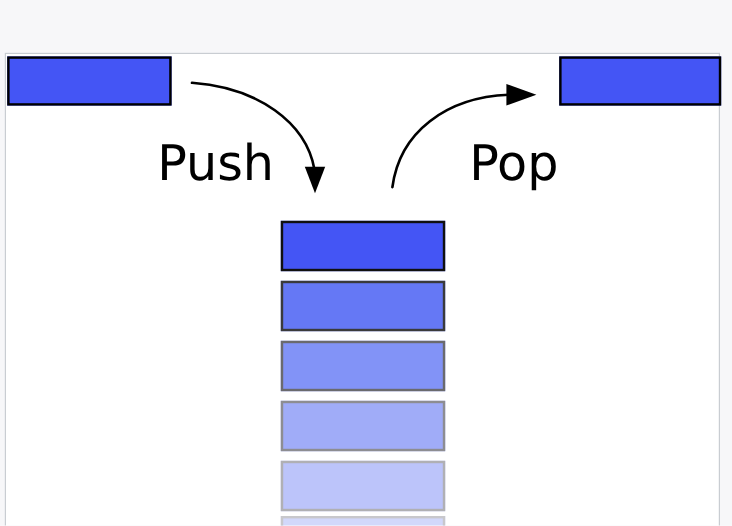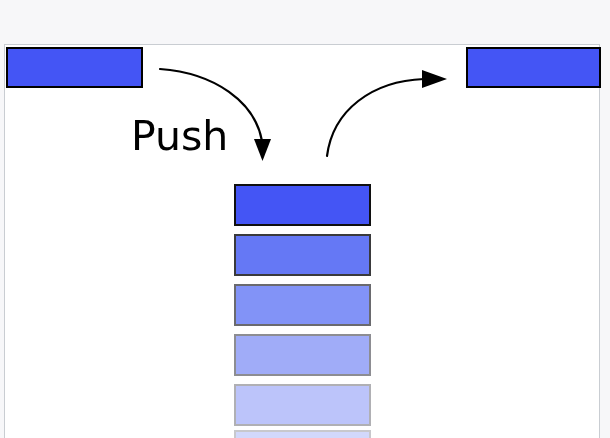--- a/index.html
+++ b/index.html
@@ -101,15 +101,16 @@
         <path id="push-arrow-path" fill="none" stroke="#000000" stroke-width="2.2" stroke-linecap="round" d="M 160 29 C 215 33, 255 62, 262 101"></path>
         <path id="push-arrow-head" fill="#000000" stroke="none" d="M 254 99 L 271 99 L 262.5 121 Z"></path>
       </g>
       <g id="pop-arrow-group">
         <path id="pop-arrow-path" fill="none" stroke="#000000" stroke-width="2.2" stroke-linecap="round" d="M 327 116 C 333 70, 372 41, 424 39"></path>
         <path id="pop-arrow-head" fill="#000000" stroke="none" d="M 422 30 L 422 48 L 447 39 Z"></path>
       </g>
     </svg>
 
     <div class="label" id="push-label" style="font-size: 41px; color: rgb(0, 0, 0);">Push</div>
+    <div class="label" id="pop-label" style="font-size: 41px; color: rgb(0, 0, 0);">Pop</div>
 
   </div>
 </div>
 
 </body></html>

